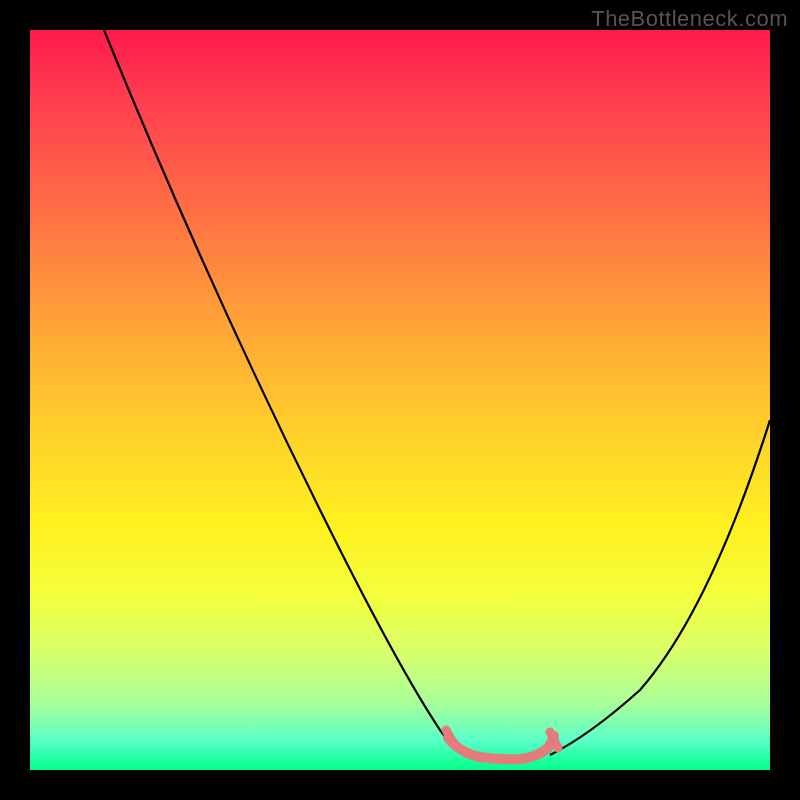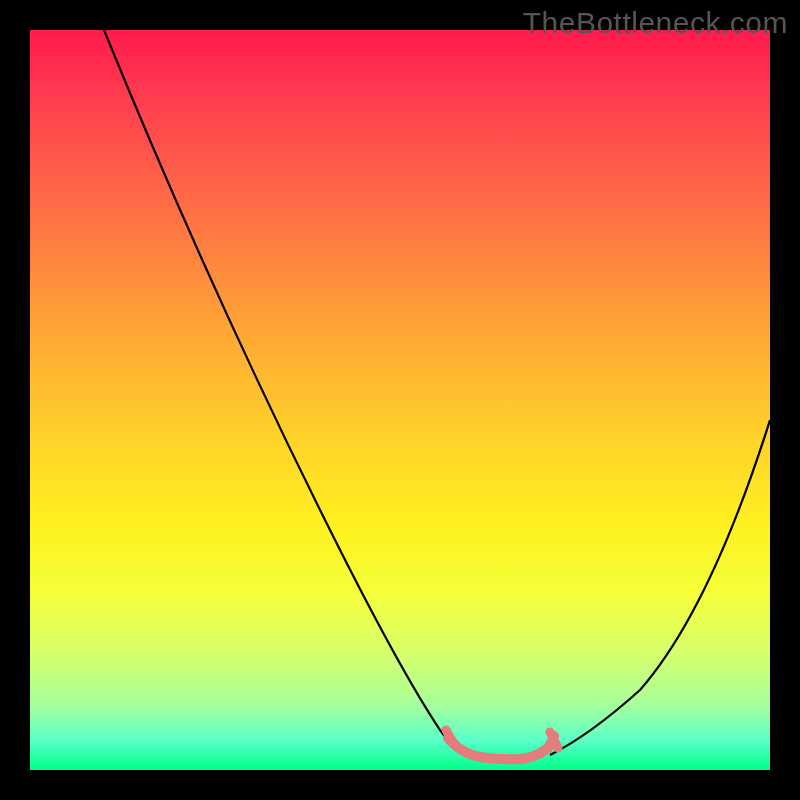--- a/index.html
+++ b/index.html
@@ -9,21 +9,21 @@
     background: #000;
     position: relative;
     overflow: hidden;
     font-family: Arial, sans-serif;
   }
   .watermark {
     position: absolute;
     top: 6px;
     right: 12px;
     color: #555;
-    font-size: 30px;
+    font-size: 22px;
     font-weight: 500;
     z-index: 10;
     letter-spacing: 0.5px;
   }
   .plot-area {
     position: absolute;
     left: 30px;
     top: 30px;
     width: 740px;
     height: 740px;

